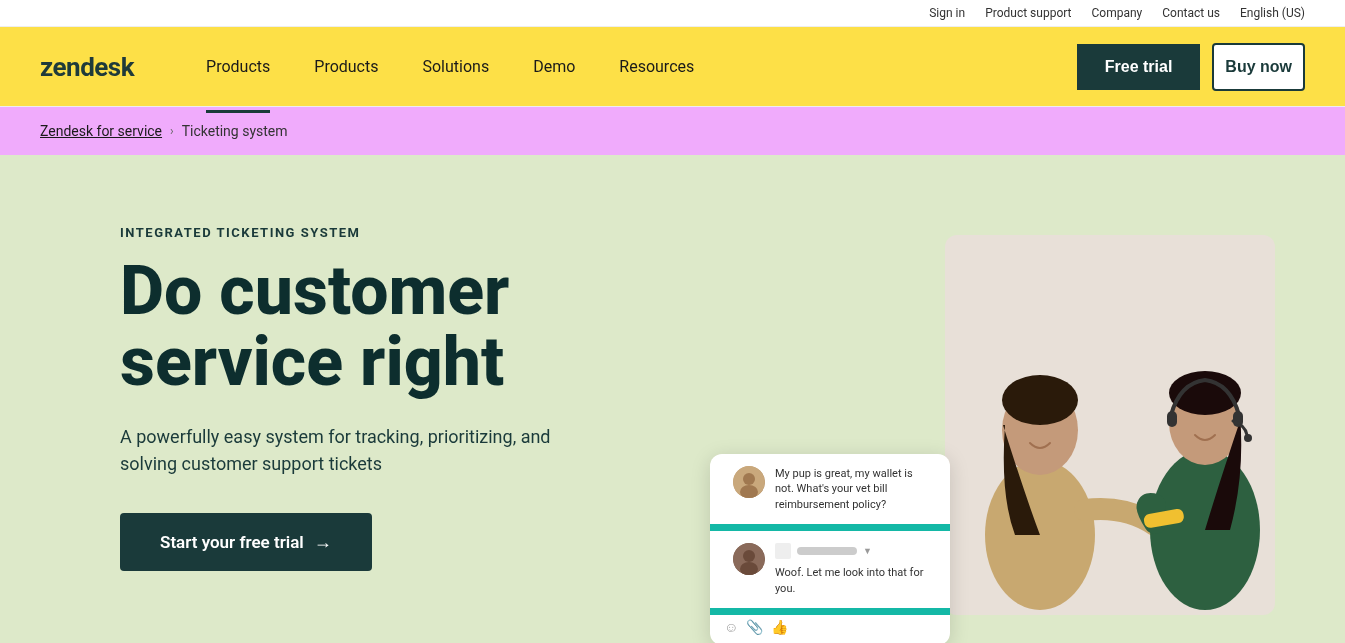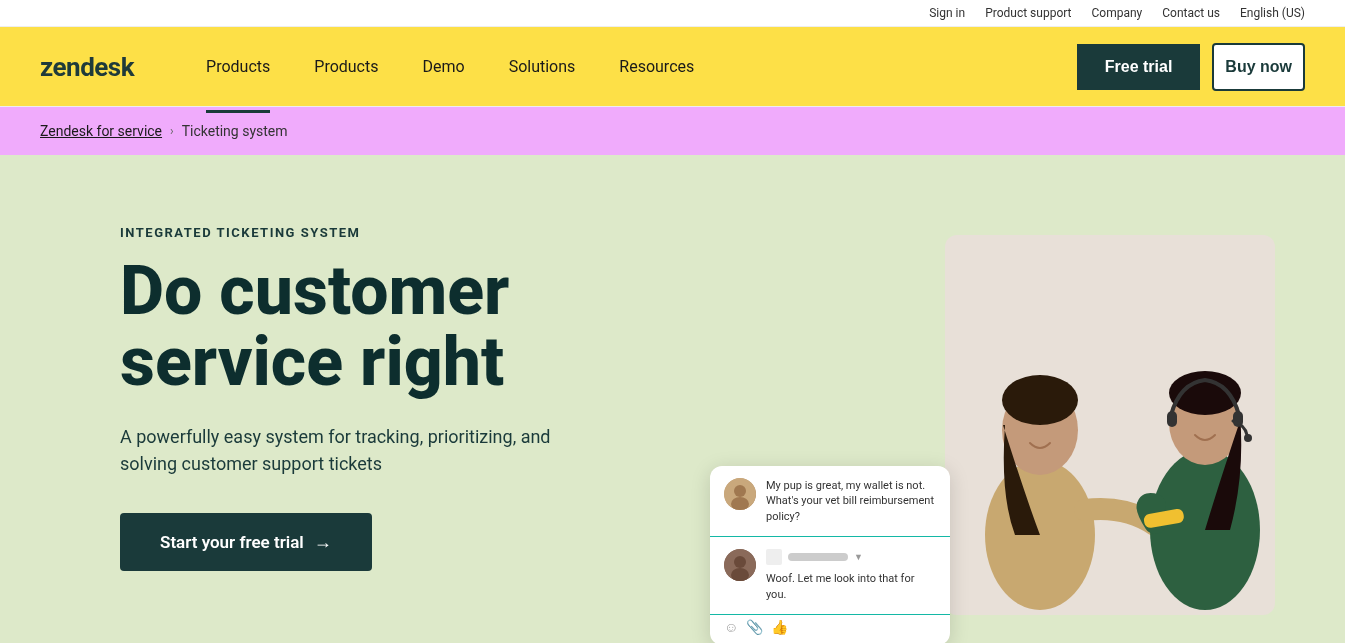--- a/index.html
+++ b/index.html
@@ -186,22 +186,22 @@
       width: 240px;
       background: #fff;
       border-radius: 12px;
       box-shadow: 0 4px 20px rgba(0,0,0,0.15);
       overflow: hidden;
       z-index: 10;
     }
     .chat-msg {
       display: flex;
       gap: 10px;
-      padding: 12px 14px;
-      border-bottom: 1px solid #14b8a6;
+      padding: 12px 23px;
+      border-bottom: 7px solid #14b8a6;
     }
     .chat-avatar {
       width: 32px;
       height: 32px;
       border-radius: 50%;
       flex-shrink: 0;
       overflow: hidden;
     }
     .avatar-customer {
       background: linear-gradient(135deg, #c9a87c 30%, #a07850 100%);
@@ -249,22 +249,22 @@
   <a>Contact us</a>
   <a>English (US)</a>
 </div>
 
 <nav class="main-nav">
   <div class="logo">zendesk</div>
 
   <div class="nav-links">
     <a class="nav-item active">Products</a>
     <a class="nav-item">Products</a>
+    <a class="nav-item">Solutions</a>
     <a class="nav-item">Demo</a>
-    <a class="nav-item">Solutions</a>
     <a class="nav-item">Resources</a>
   </div>
 
   <div class="nav-buttons">
     <button class="btn-free-trial">Free trial</button>
     <button class="btn-buy-now">Buy now</button>
   </div>
 </nav>
 
 <div class="breadcrumb">

